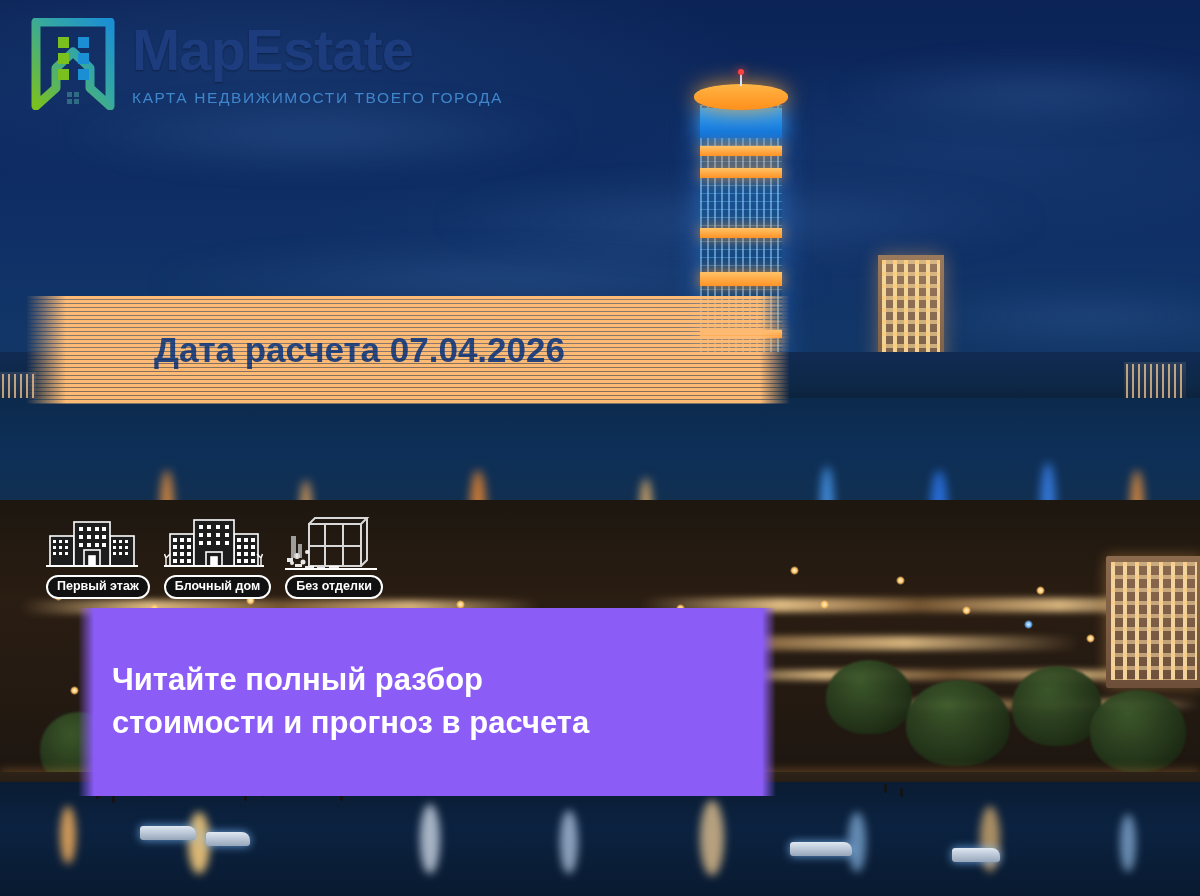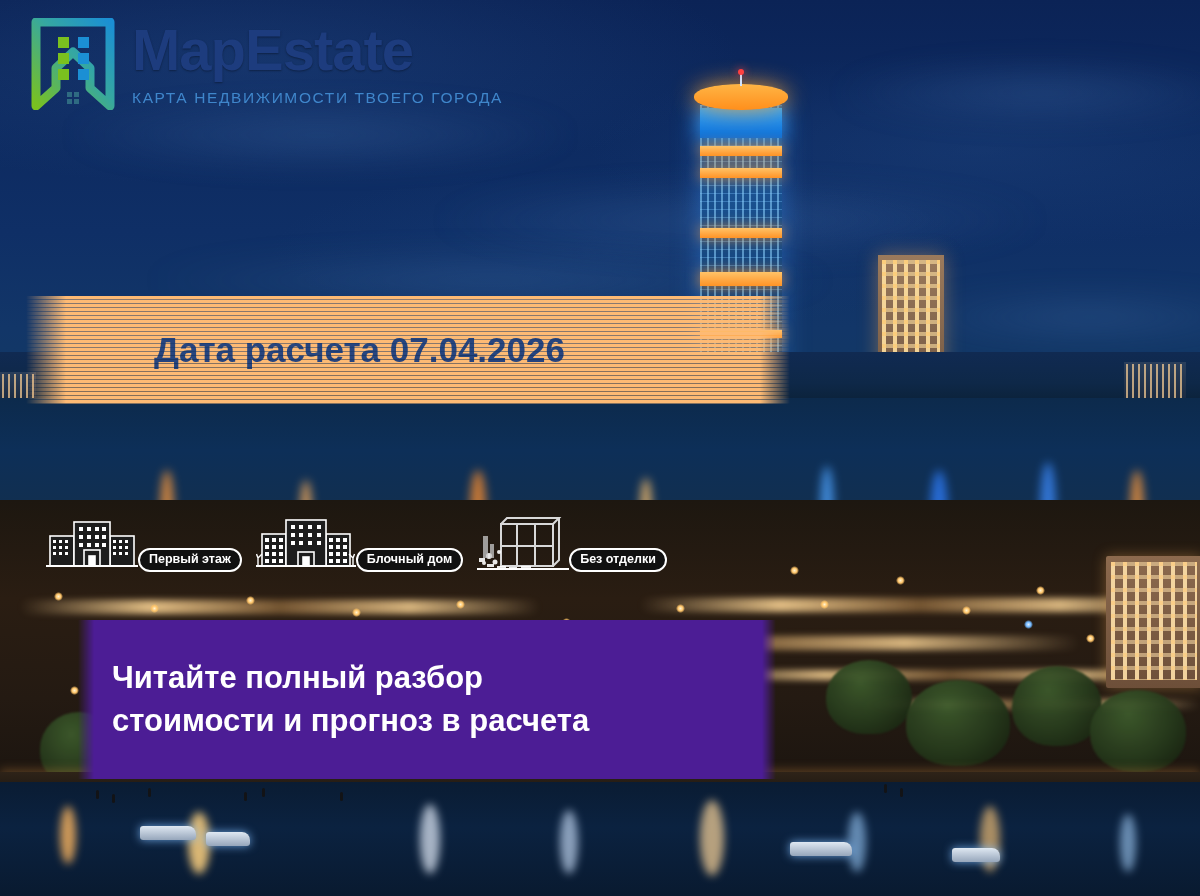--- a/index.html
+++ b/index.html
@@ -232,33 +232,32 @@
     left:78px; top:388px; width:1088px; height:120px;
     background:#1a6e5c;
     -webkit-mask-image:linear-gradient(90deg, rgba(0,0,0,0) 0, #000 18px, #000 calc(100% - 16px), rgba(0,0,0,0) 100%);
     mask-image:linear-gradient(90deg, rgba(0,0,0,0) 0, #000 18px, #000 calc(100% - 16px), rgba(0,0,0,0) 100%);
   }
   .banner-green .btxt {
     padding-left:76px; color:#ffffff; font-size:33px; font-weight:700; line-height:1.35;
   }
 
   .banner-red {
-    left:78px; top:608px; width:698px; height:159px;
-    background:#4c1d95;
+    left:78px; top:608px; width:698px; height:188px;
+    background:#8b5cf6;
     -webkit-mask-image:linear-gradient(90deg, rgba(0,0,0,0) 0, #000 16px, #000 calc(100% - 14px), rgba(0,0,0,0) 100%);
     mask-image:linear-gradient(90deg, rgba(0,0,0,0) 0, #000 16px, #000 calc(100% - 14px), rgba(0,0,0,0) 100%);
-    margin-top:12px;
   }
   .banner-red .btxt {
     padding-left:34px; color:#ffffff; font-size:31px; font-weight:700; line-height:1.38;
   }
 
   
   .badges { position:absolute; left:46px; top:516px; display:flex; align-items:flex-end; gap:14px; }
-  .badge { display:flex; align-items:flex-end; }
+  .badge { display:flex; flex-direction:column; align-items:flex-start; }
   .badge-art { height:56px; display:flex; align-items:flex-end; justify-content:center; }
   .badge-pill {
     margin-top:3px;
     background:#111; border:2px solid #fff; border-radius:13px;
     padding:3px 9px; color:#fff; font-size:12.5px; font-weight:700;
     white-space:nowrap; line-height:1.1;
   }
 </style>
 </head>
 <body>

